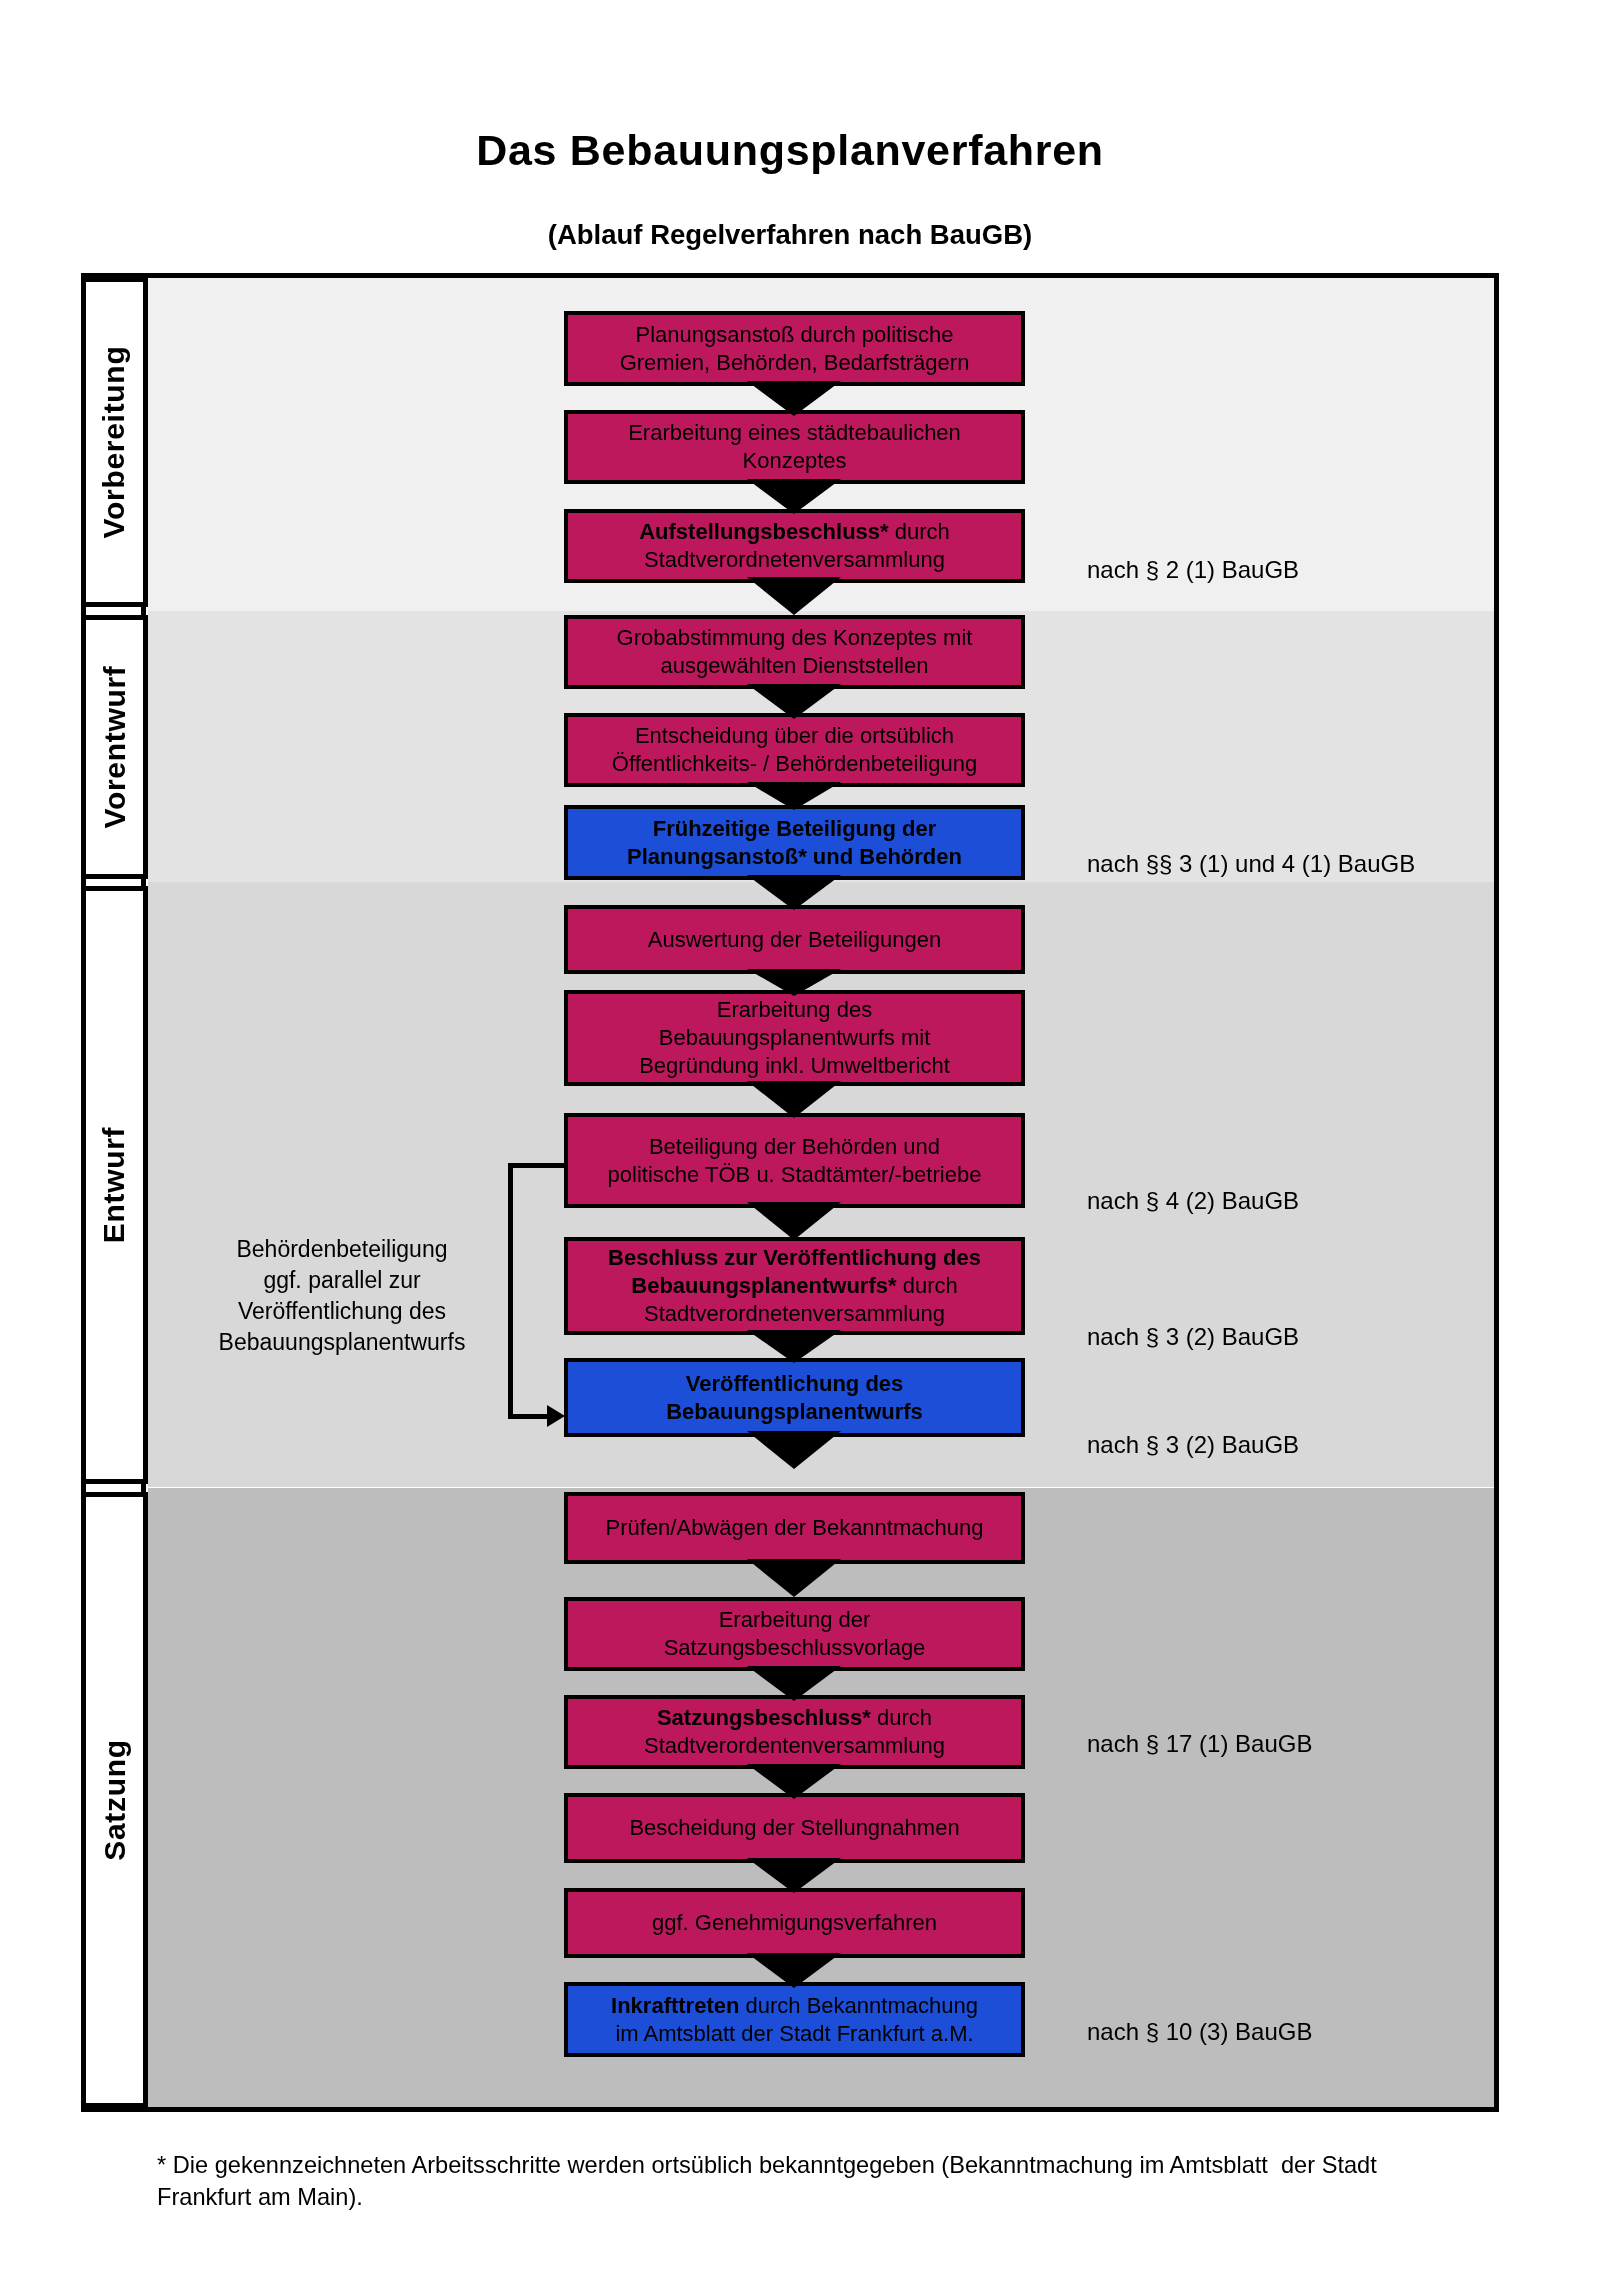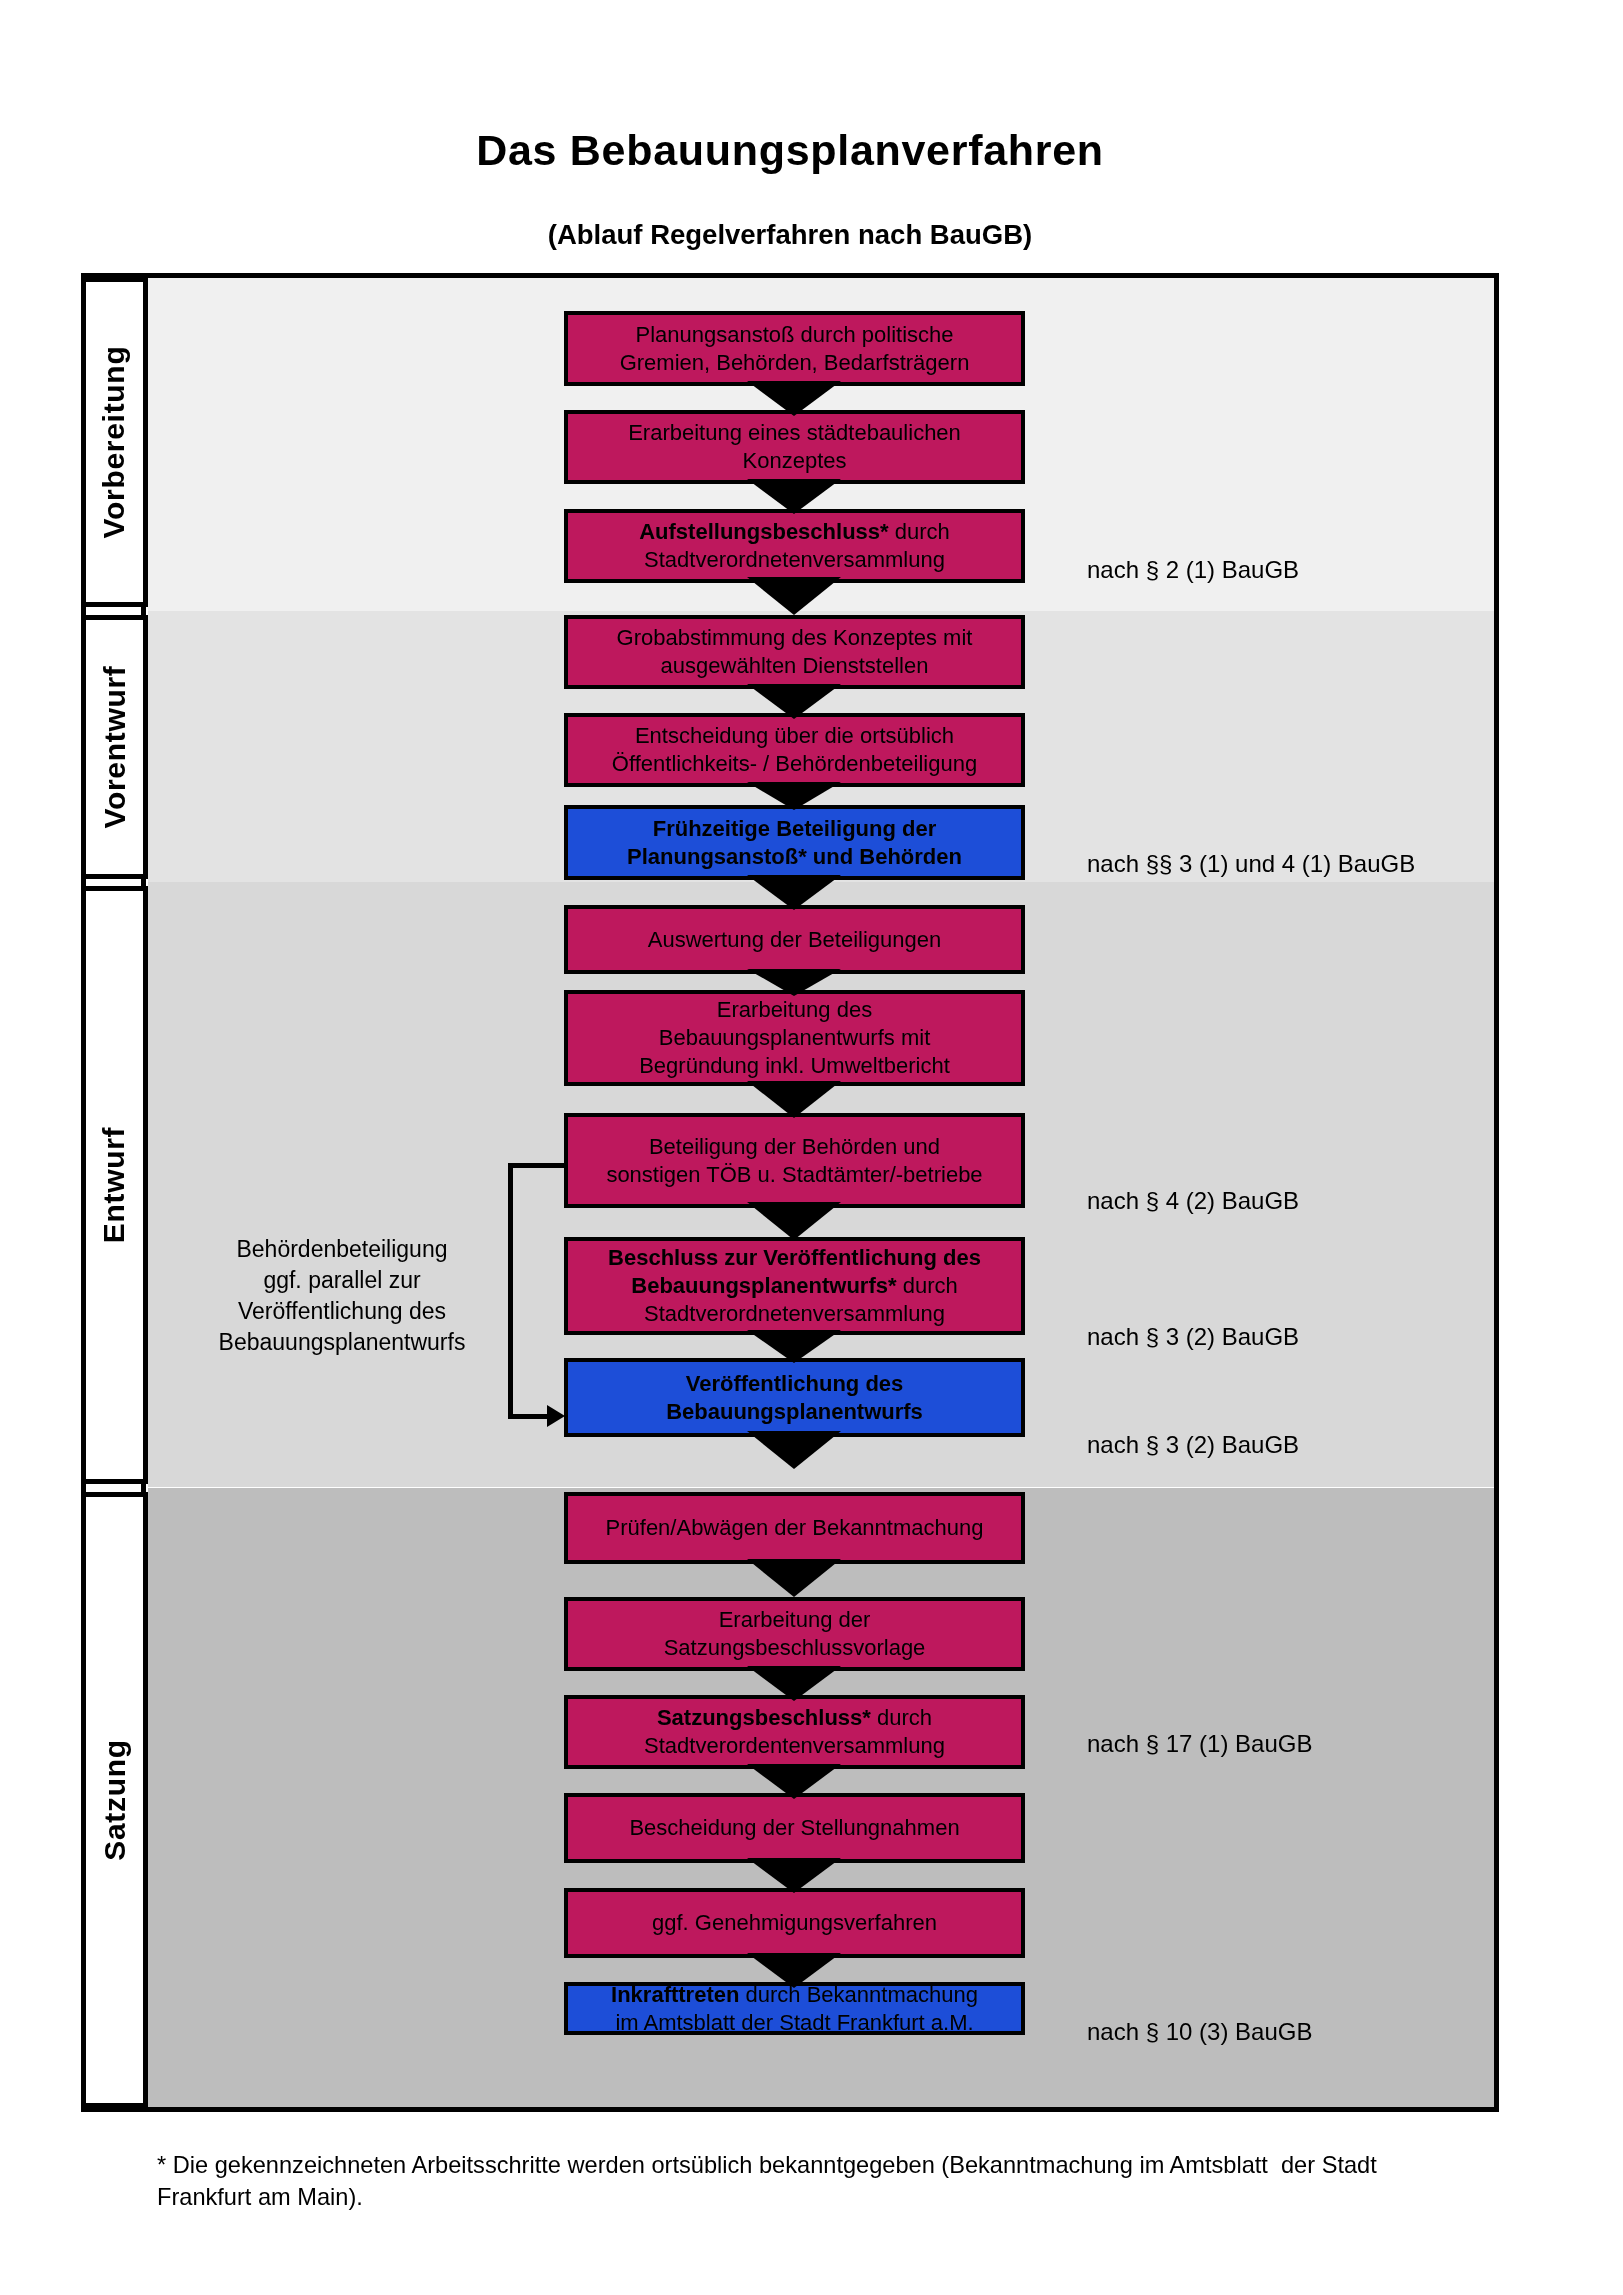--- a/index.html
+++ b/index.html
@@ -112,21 +112,21 @@
       <div class="abs flow-box" style="top: 905px; height: 69px; justify-content: center;">
         <div><span>Auswertung der Beteiligungen</span></div>
       </div>
       <div class="abs flow-box" style="top: 990px; height: 96px;">
         <div><span>Erarbeitung des</span></div>
         <div><span>Bebauungsplanentwurfs mit</span></div>
         <div><span>Begründung inkl. Umweltbericht</span></div>
       </div>
       <div class="abs flow-box" style="top: 1113px; height: 95px;">
         <div><span>Beteiligung der Behörden und</span></div>
-        <div><span>sonstigen TÖB u. Stadtämter/-betriebe</span></div>
+        <div><span>politische TÖB u. Stadtämter/-betriebe</span></div>
       </div>
       <div class="abs flow-box" style="top: 1237px; height: 98px;">
         <div><span style="font-weight: bold;">Beschluss zur Veröffentlichung des</span></div>
         <div><span style="font-weight: bold;">Bebauungsplanentwurfs*</span><span> durch</span></div>
         <div><span>Stadtverordnetenversammlung</span></div>
       </div>
       <div class="abs flow-box blue-box" style="top: 1358px; height: 79px;">
         <div><span style="font-weight: bold;">Veröffentlichung des</span></div>
         <div><span style="font-weight: bold;">Bebauungsplanentwurfs</span></div>
       </div>
@@ -140,21 +140,21 @@
       <div class="abs flow-box" style="top: 1695px; height: 74px;">
         <div><span style="font-weight: bold;">Satzungsbeschluss*</span><span> durch</span></div>
         <div><span>Stadtverordentenversammlung</span></div>
       </div>
       <div class="abs flow-box" style="top: 1793px; height: 70px;">
         <div><span>Bescheidung der Stellungnahmen</span></div>
       </div>
       <div class="abs flow-box" style="top: 1888px; height: 70px;">
         <div><span>ggf. Genehmigungsverfahren</span></div>
       </div>
-      <div class="abs flow-box blue-box" style="top: 1982px; height: 53px;">
+      <div class="abs flow-box blue-box" style="top: 1982px; height: 75px;">
         <div><span style="font-weight: bold;">Inkrafttreten</span><span> durch Bekanntmachung</span></div>
         <div><span>im Amtsblatt der Stadt Frankfurt a.M.</span></div>
       </div>
       <div class="abs down-arrow" style="left: 747px; top: 381px; border-top: 35px solid rgb(0, 0, 0);"></div>
       <div class="abs down-arrow" style="left: 747px; top: 479px; border-top: 35px solid rgb(0, 0, 0);"></div>
       <div class="abs down-arrow" style="left: 747px; top: 577px; border-top: 38px solid rgb(0, 0, 0);"></div>
       <div class="abs down-arrow" style="left: 747px; top: 684px; border-top: 35px solid rgb(0, 0, 0);"></div>
       <div class="abs down-arrow" style="left: 747px; top: 782px; border-top: 28px solid rgb(0, 0, 0);"></div>
       <div class="abs down-arrow" style="left: 747px; top: 875px; border-top: 35px solid rgb(0, 0, 0);"></div>
       <div class="abs down-arrow" style="left: 747px; top: 969px; border-top: 27px solid rgb(0, 0, 0);"></div>

